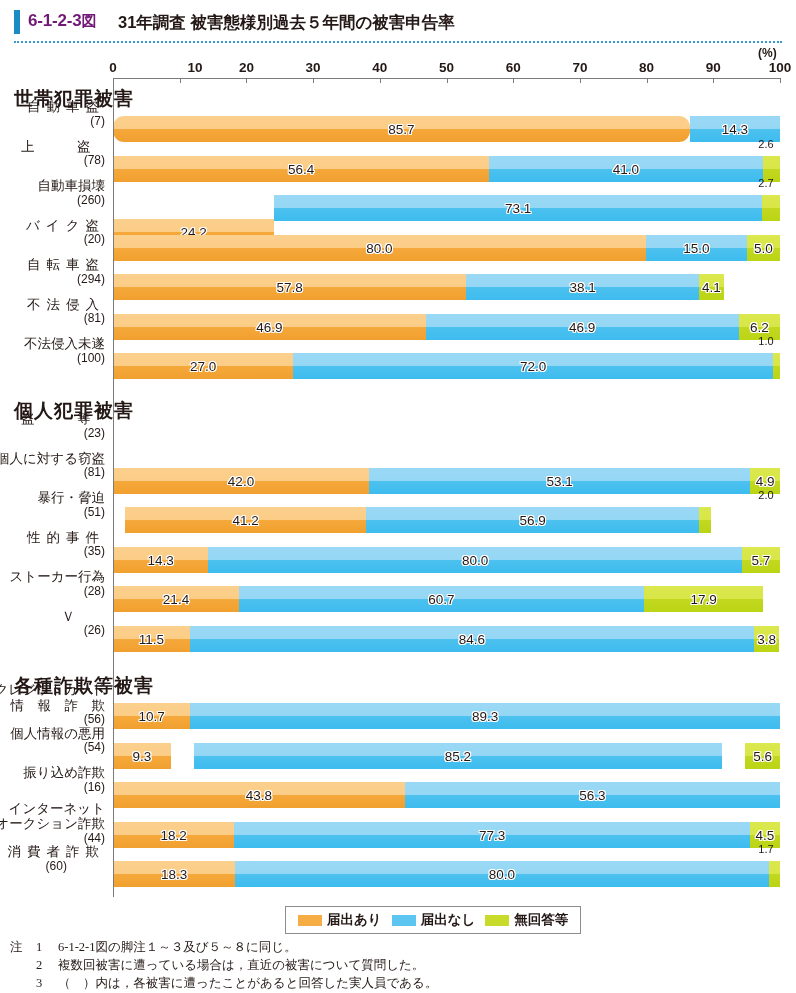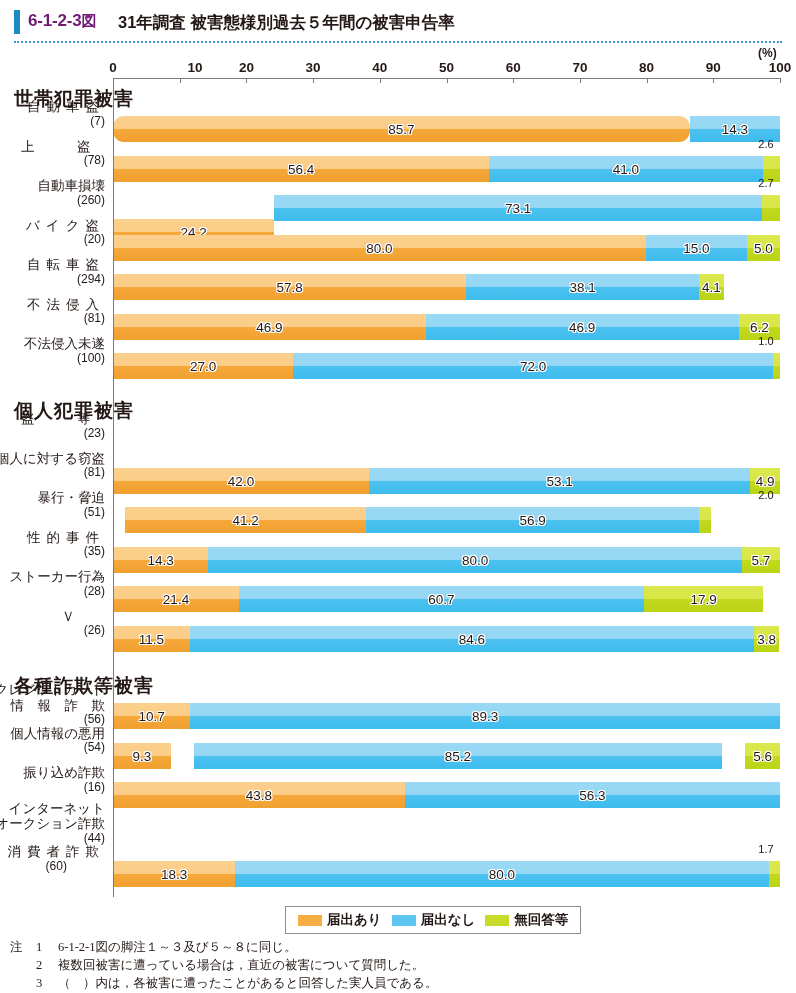--- a/index.html
+++ b/index.html
@@ -314,20 +314,31 @@
       </div>
       <div class="seg b" style="width: 375.521px;">
         <div class="vlabel">56.3</div>
       </div>
     </div>
     <div class="rowlabel" style="top: 800.5px;">
       <span class="nm">インターネット</span>
       <span class="nm">オークション詐欺</span>
       <span class="cnt">(44)</span>
     </div>
+    <div class="bar" style="left: 113px; top: 821.5px; width: 667px;">
+      <div class="seg a" style="width: 121.394px;">
+        <div class="vlabel">18.2</div>
+      </div>
+      <div class="seg b" style="width: 515.591px;">
+        <div class="vlabel">77.3</div>
+      </div>
+      <div class="seg c" style="width: 30.015px;">
+        <div class="vlabel">4.5</div>
+      </div>
+    </div>
     <div class="rowlabel" style="top: 844px; text-align: center;">
       <span class="nm sp">消費者詐欺</span>
       <span class="cnt">(60)</span>
     </div>
     <div class="bar" style="left: 113px; top: 861px; width: 667px;">
       <div class="seg a" style="width: 122.061px;">
         <div class="vlabel">18.3</div>
       </div>
       <div class="seg b" style="width: 533.6px;">
         <div class="vlabel">80.0</div>

